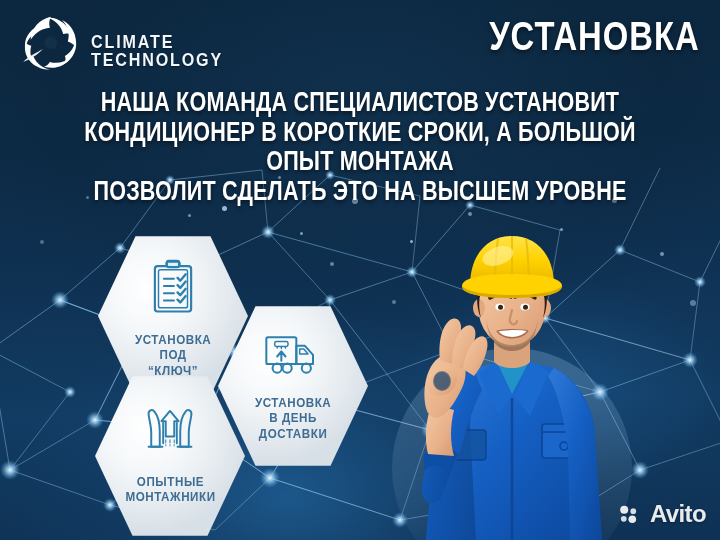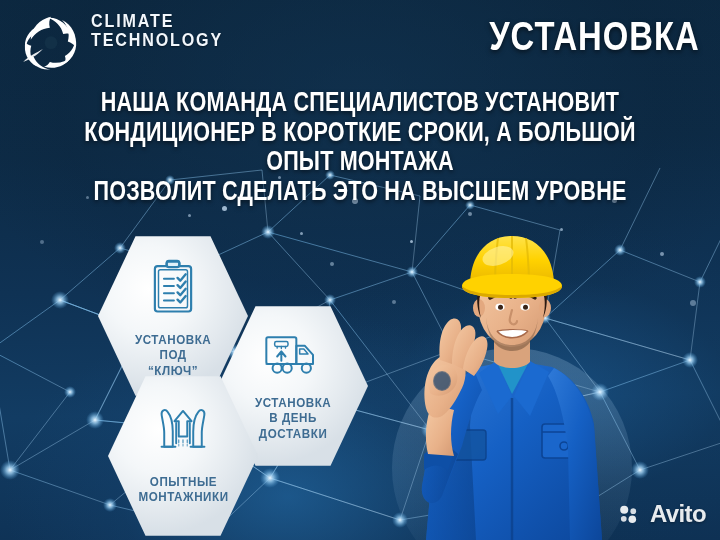--- a/index.html
+++ b/index.html
@@ -18,21 +18,21 @@
 
   
   .net{position:absolute;inset:0;pointer-events:none;}
   .net svg{width:100%;height:100%;display:block;}
 
   
   .bokeh{position:absolute;inset:0;pointer-events:none;}
   .bk{position:absolute;border-radius:50%;background:#cfe6fb;}
 
   
-  #logo{position:absolute;left:22px;top:12px;display:flex;align-items:flex-start;gap:11px;}
+  #logo{position:absolute;left:22px;top:12px;display:flex;align-items:flex-end;gap:11px;}
   #logo .mark{width:58px;height:58px;flex:0 0 58px;}
   #logo .wordmark{
     color:#f2f7fc;line-height:1.06;
     font-weight:700;font-size:17.5px;letter-spacing:2.0px;
     transform:scaleX(.92);transform-origin:left center;
     text-shadow:0 1px 2px rgba(0,0,0,.45);
   }
 
   
   #title{
@@ -71,21 +71,21 @@
   }
 
   #hex1{left:98px;top:232px;width:150px;height:168px;}
   #hex1 .ico{margin-top:26px;}
   #hex1 .cap{font-size:12.5px;margin-top:13px;}
 
   #hex2{left:218px;top:302px;width:150px;height:168px;}
   #hex2 .ico{margin-top:26px;}
   #hex2 .cap{font-size:12.5px;margin-top:12px;}
 
-  #hex3{left:108px;top:372px;width:150px;height:168px;}
+  #hex3{left:95px;top:372px;width:150px;height:168px;}
   #hex3 .ico{margin-top:30px;}
   #hex3 .cap{font-size:12.5px;margin-top:17px;}
 
   
   #worker{position:absolute;left:378px;top:218px;width:268px;height:322px;}
 
   
   #avito{
     position:absolute;right:14px;bottom:12px;
     display:flex;align-items:center;gap:12px;

